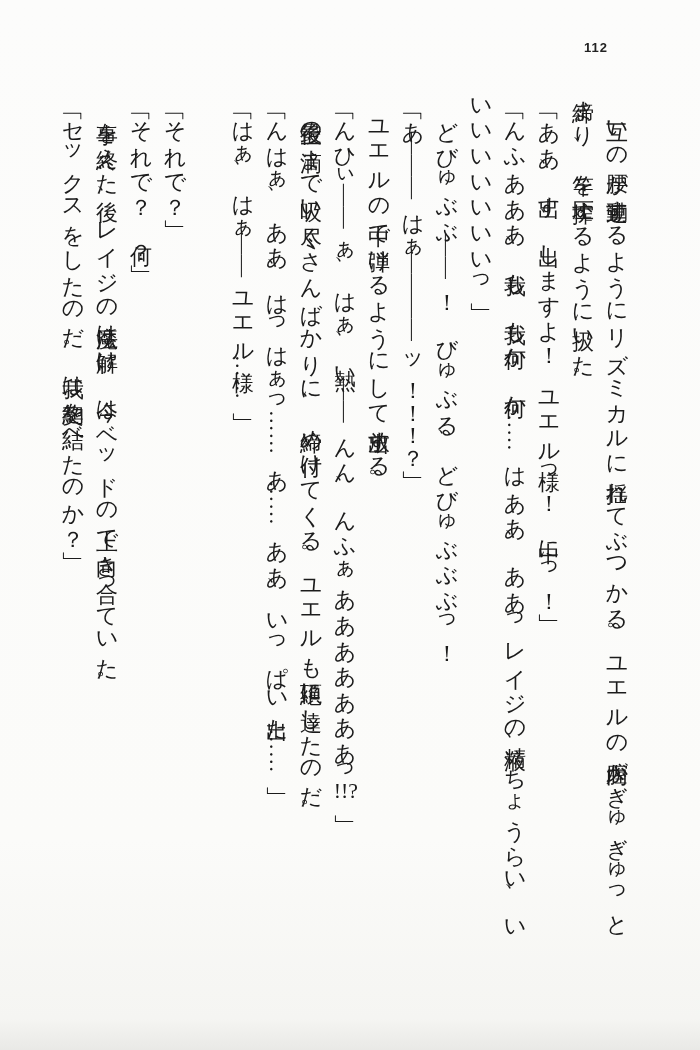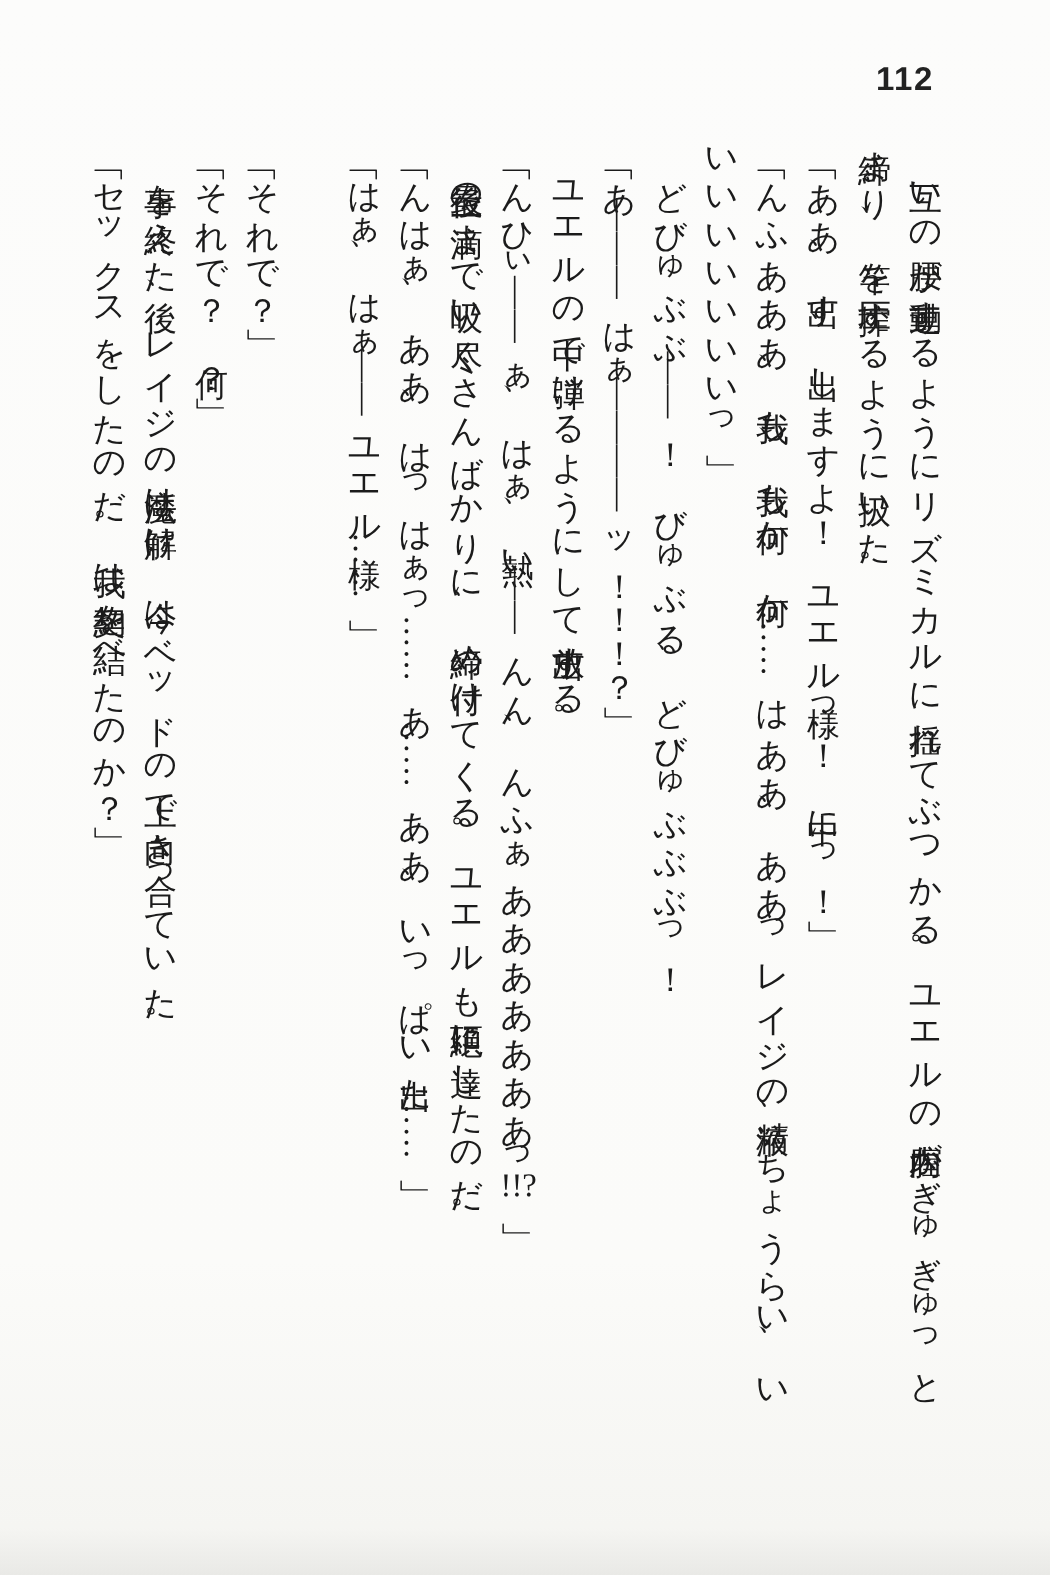--- a/index.html
+++ b/index.html
@@ -17,21 +17,21 @@
     background: linear-gradient(to bottom,
       #fcfcfb 0%, #fbfbf9 80%, #f5f5f2 97%, #e9e9e6 100%);
     color: #1b1b1b;
   }
   .page-number {
     position: absolute;
     top: 40px;
     left: 584px;
     font-family: "Liberation Sans", "DejaVu Sans", sans-serif;
     font-weight: 700;
-    font-size: 22px;
+    font-size: 13px;
     letter-spacing: 1px;
     color: #222;
   }
   .text-block {
     position: absolute;
     top: 84px;
     right: 66px;
     height: 932px;
     writing-mode: vertical-rl;
     text-orientation: mixed;

